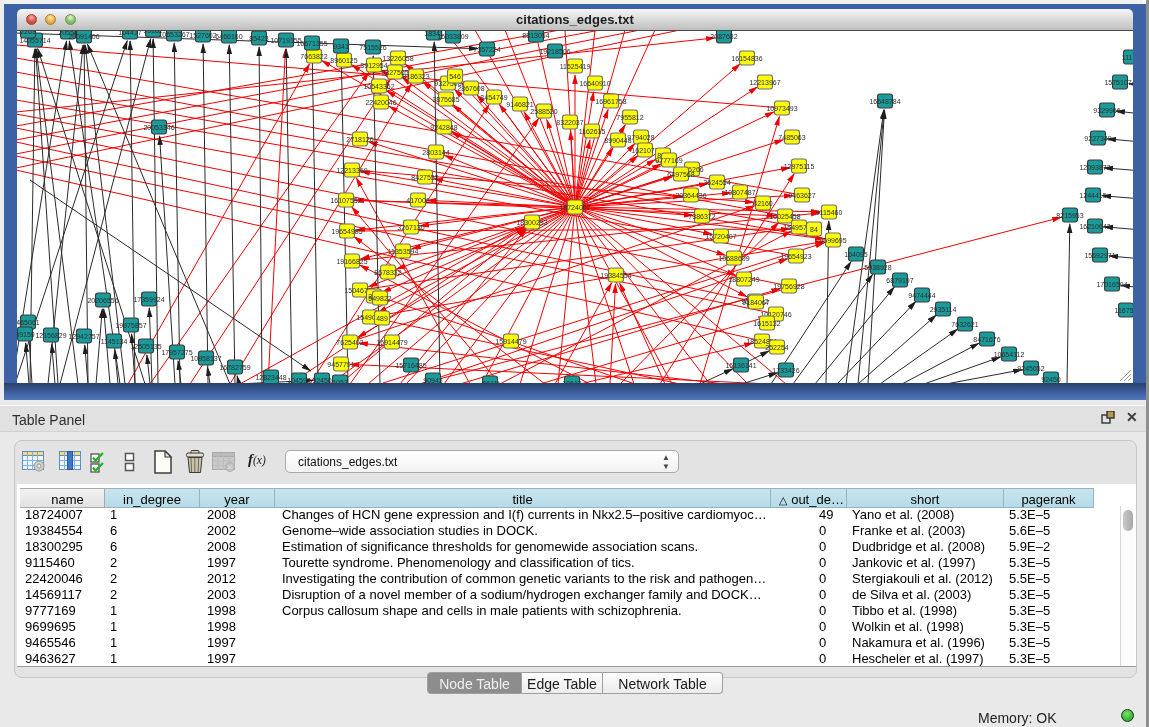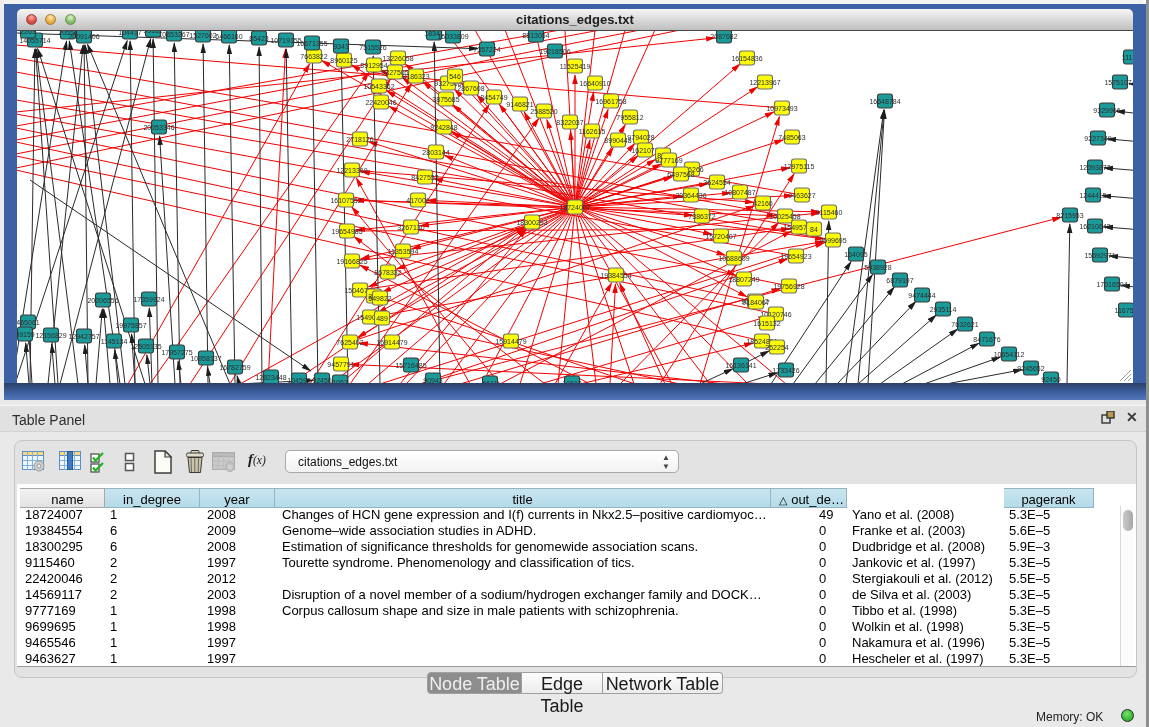--- a/index.html
+++ b/index.html
@@ -35,26 +35,26 @@
 #tablewrap{left:17px;top:484px;width:1119px;height:183px;background:#ffffff;border-bottom:1px solid #9a9a9a}
 .hd{position:absolute;top:4px;height:20px;background:linear-gradient(#c8e4ef,#b5dbe9);border-right:1px solid #93b4c1;border-top:1px solid #93b4c1;border-bottom:1px solid #93b4c1;font-size:13px;color:#000;text-align:center;line-height:22px;box-sizing:border-box}
 .row{position:absolute;width:1119px;height:16px;font-size:13px;color:#000;white-space:nowrap;line-height:16px}
 .c0{position:absolute;left:8px}.c1{position:absolute;left:93px}.c2{position:absolute;left:190px}
 .c3{position:absolute;left:265px}.c4{position:absolute;left:802px}.c5{position:absolute;left:835px}
 .c6{position:absolute;left:992px}
 #vscroll{left:1120px;top:506px;width:13px;height:160px;background:#fcfcfc;border-left:1px solid #d8d8d8}
 #vthumb{left:1123px;top:510px;width:10px;height:21px;background:linear-gradient(90deg,#c9c9c9,#a8a8a8);border-radius:5px}
 
 #tabs{left:427px;top:672px;height:22px}
-.tab{position:absolute;top:0;height:22px;font-size:18px;line-height:22px;text-align:center;border:1px solid #9f9f9f}
+.tab{position:absolute;top:0;height:22px;font-size:14px;line-height:22px;text-align:center;border:1px solid #9f9f9f}
 #tab1{left:0;width:95px;background:#8d8d8d;color:#efefef;border-radius:4px 0 0 4px}
 #tab2{left:95px;width:81px;background:linear-gradient(#fdfdfd,#ececec);color:#1a1a1a;border-left:none}
 #tab3{left:176px;width:120px;background:linear-gradient(#fdfdfd,#ececec);color:#1a1a1a;border-left:none;border-radius:0 4px 4px 0}
 
-#mem{left:1036px;top:710px;font-size:12px;color:#222}
+#mem{left:978px;top:710px;font-size:14px;color:#222}
 #memdot{left:1121px;top:709px;width:13px;height:13px;border-radius:50%;background:radial-gradient(circle at 45% 35%,#7ee06a,#35bb35 60%,#28a428);border:1.5px solid #2a2a2a}
 </style></head>
 <body>
 <div class="abs" id="topstrip"></div>
 <div class="abs" id="bluebg"></div>
 <div class="abs" id="leftlight"></div>
 <div class="abs" id="botband"></div>
 <div class="abs" id="titlebar">
   <div class="abs" id="title">citations_edges.txt</div>
   <div class="abs tl" id="tl-r"></div>
@@ -914,79 +914,81 @@
 <div class="abs" id="combo">
     <span>citations_edges.txt</span>
     <div class="arr">▲<br>▼</div>
   </div>
 <div class="abs" id="tablewrap">
     <div class="hd" style="left:3px;width:85px;background:linear-gradient(#f2f2f2,#e2e2e2);border-color:#a8a8a8;padding-left:11px">name</div>
 <div class="hd" style="left:88px;width:95px">in_degree</div>
 <div class="hd" style="left:183px;width:75px">year</div>
 <div class="hd" style="left:258px;width:496px">title</div>
 <div class="hd" style="left:754px;width:76px;text-align:center;padding-left:6px"><span style="font-size:11px">△</span> out_de…</div>
+<div class="hd" style="left:830px;width:157px">short</div>
 <div class="hd" style="left:987px;width:90px">pagerank</div>
 <div class="row" style="top:23px">
       <span class="c0">18724007</span>
       <span class="c1">1</span>
       <span class="c2">2008</span>
       <span class="c3">Changes of HCN gene expression and I(f) currents in Nkx2.5–positive cardiomyoc…</span>
       <span class="c4">49</span>
       <span class="c5">Yano et al. (2008)</span>
       <span class="c6">5.3E–5</span>
     </div>
 <div class="row" style="top:39px">
       <span class="c0">19384554</span>
       <span class="c1">6</span>
-      <span class="c2">2009</span>
-      <span class="c3">Genome–wide association studies in ADHD.</span>
+      <span class="c2">2002</span>
+      <span class="c3">Genome–wide association studies in DOCK.</span>
       <span class="c4">0</span>
       <span class="c5">Franke et al. (2003)</span>
       <span class="c6">5.6E–5</span>
     </div>
 <div class="row" style="top:55px">
       <span class="c0">18300295</span>
       <span class="c1">6</span>
       <span class="c2">2008</span>
       <span class="c3">Estimation of significance thresholds for genomewide association scans.</span>
       <span class="c4">0</span>
       <span class="c5">Dudbridge et al. (2008)</span>
-      <span class="c6">5.9E–3</span>
+      <span class="c6">5.9E–2</span>
     </div>
 <div class="row" style="top:71px">
       <span class="c0">9115460</span>
       <span class="c1">2</span>
       <span class="c2">1997</span>
       <span class="c3">Tourette syndrome. Phenomenology and classification of tics.</span>
       <span class="c4">0</span>
       <span class="c5">Jankovic et al. (1997)</span>
       <span class="c6">5.3E–5</span>
     </div>
 <div class="row" style="top:87px">
       <span class="c0">22420046</span>
       <span class="c1">2</span>
       <span class="c2">2012</span>
+      <span class="c3">Investigating the contribution of common genetic variants to the risk and pathogen…</span>
       <span class="c4">0</span>
       <span class="c5">Stergiakouli et al. (2012)</span>
       <span class="c6">5.5E–5</span>
     </div>
 <div class="row" style="top:103px">
       <span class="c0">14569117</span>
       <span class="c1">2</span>
       <span class="c2">2003</span>
       <span class="c3">Disruption of a novel member of a sodium/hydrogen exchanger family and DOCK…</span>
       <span class="c4">0</span>
       <span class="c5">de Silva et al. (2003)</span>
       <span class="c6">5.3E–5</span>
     </div>
 <div class="row" style="top:119px">
       <span class="c0">9777169</span>
       <span class="c1">1</span>
       <span class="c2">1998</span>
-      <span class="c3">Corpus callosum shape and size in male patients with schizophrenia.</span>
+      <span class="c3">Corpus callosum shape and cells in male patients with schizophrenia.</span>
       <span class="c4">0</span>
       <span class="c5">Tibbo et al. (1998)</span>
       <span class="c6">5.3E–5</span>
     </div>
 <div class="row" style="top:135px">
       <span class="c0">9699695</span>
       <span class="c1">1</span>
       <span class="c2">1998</span>
       <span class="c4">0</span>
       <span class="c5">Wolkin et al. (1998)</span>

